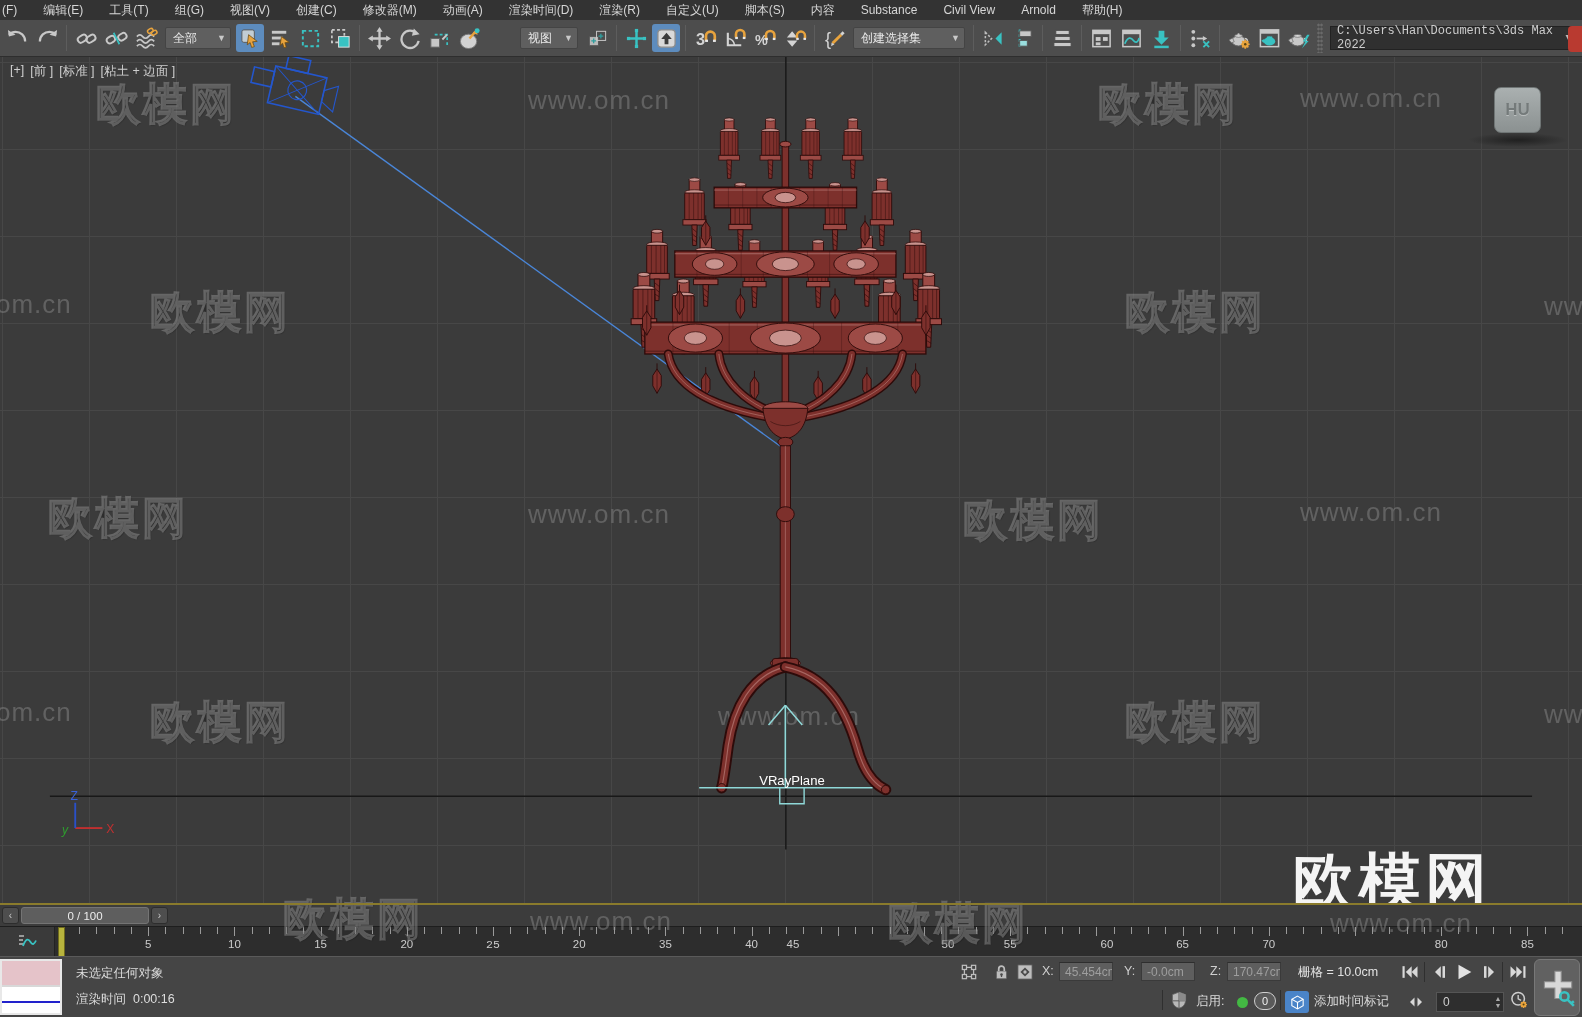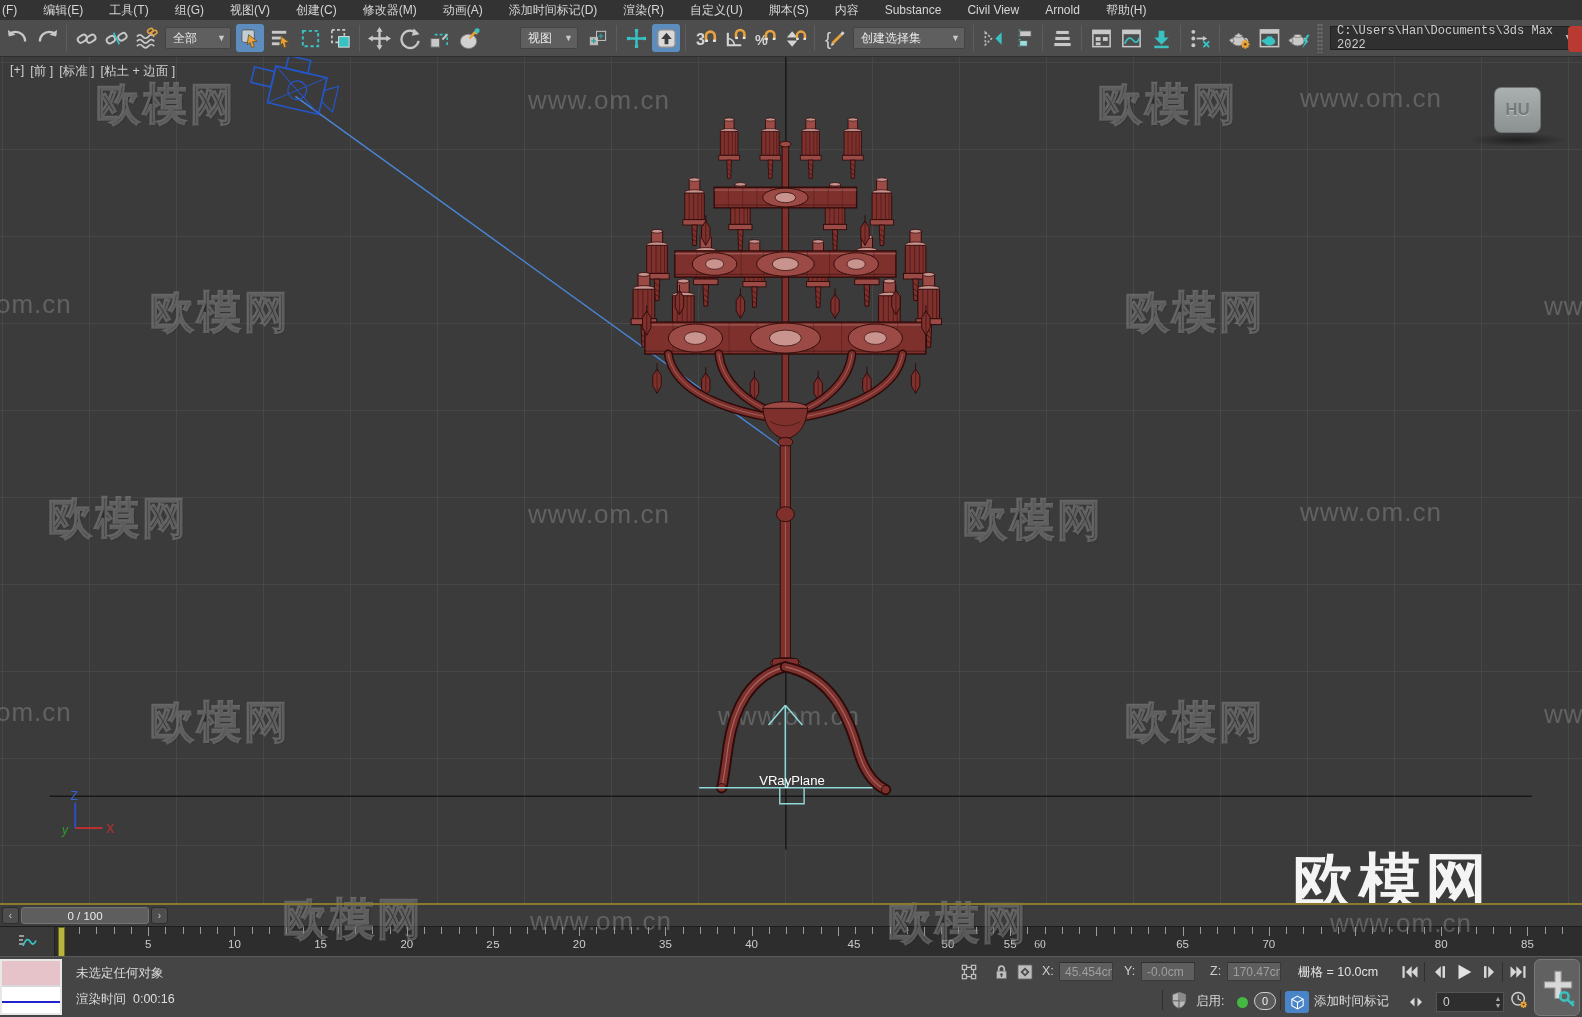--- a/index.html
+++ b/index.html
@@ -356,21 +356,21 @@
 
 <div id="menubar">
     <div class="menu-item">(F)</div>
     <div class="menu-item">编辑(E)</div>
     <div class="menu-item">工具(T)</div>
     <div class="menu-item">组(G)</div>
     <div class="menu-item">视图(V)</div>
     <div class="menu-item">创建(C)</div>
     <div class="menu-item">修改器(M)</div>
     <div class="menu-item">动画(A)</div>
-    <div class="menu-item">添加时间标记(D)</div>
+    <div class="menu-item">渲染时间(D)</div>
     <div class="menu-item">渲染(R)</div>
     <div class="menu-item">自定义(U)</div>
     <div class="menu-item">脚本(S)</div>
     <div class="menu-item">内容</div>
     <div class="menu-item">Substance</div>
     <div class="menu-item">Civil View</div>
     <div class="menu-item">Arnold</div>
     <div class="menu-item">帮助(H)</div>
   </div>
 
@@ -1073,24 +1073,24 @@
       <div class="tick" style="left: 1561.88px;"></div>
       <div class="tick-label" style="left: 62px;">0</div>
       <div class="tick-label" style="left: 148.2px;">5</div>
       <div class="tick-label" style="left: 234.4px;">10</div>
       <div class="tick-label" style="left: 320.6px;">15</div>
       <div class="tick-label" style="left: 406.8px;">20</div>
       <div class="tick-label" style="left: 493px; font-family: Liberation Mono, monospace;">25</div>
       <div class="tick-label" style="left: 579.2px;">20</div>
       <div class="tick-label" style="left: 665.4px;">35</div>
       <div class="tick-label" style="left: 751.6px;">40</div>
-      <div class="tick-label" style="left: 854px;">45</div>
+      <div class="tick-label" style="left: 793px;">45</div>
       <div class="tick-label" style="left: 924px; margin-left: 24px;">50</div>
       <div class="tick-label" style="left: 1010.2px;">55</div>
-      <div class="tick-label" style="left: 1040px; font-family: Liberation Serif, serif;">60</div>
+      <div class="tick-label" style="left: 1107px;">60</div>
       <div class="tick-label" style="left: 1182.6px;">65</div>
       <div class="tick-label" style="left: 1268.8px;">70</div>
       <div class="tick-label" style="left: 1355px; margin-top: 16px;">75</div>
       <div class="tick-label" style="left: 1441.2px;">80</div>
       <div class="tick-label" style="left: 1527.4px;">85</div>
     </div>
 </div>
 
 <div id="statusbar">
   <div id="listener">

